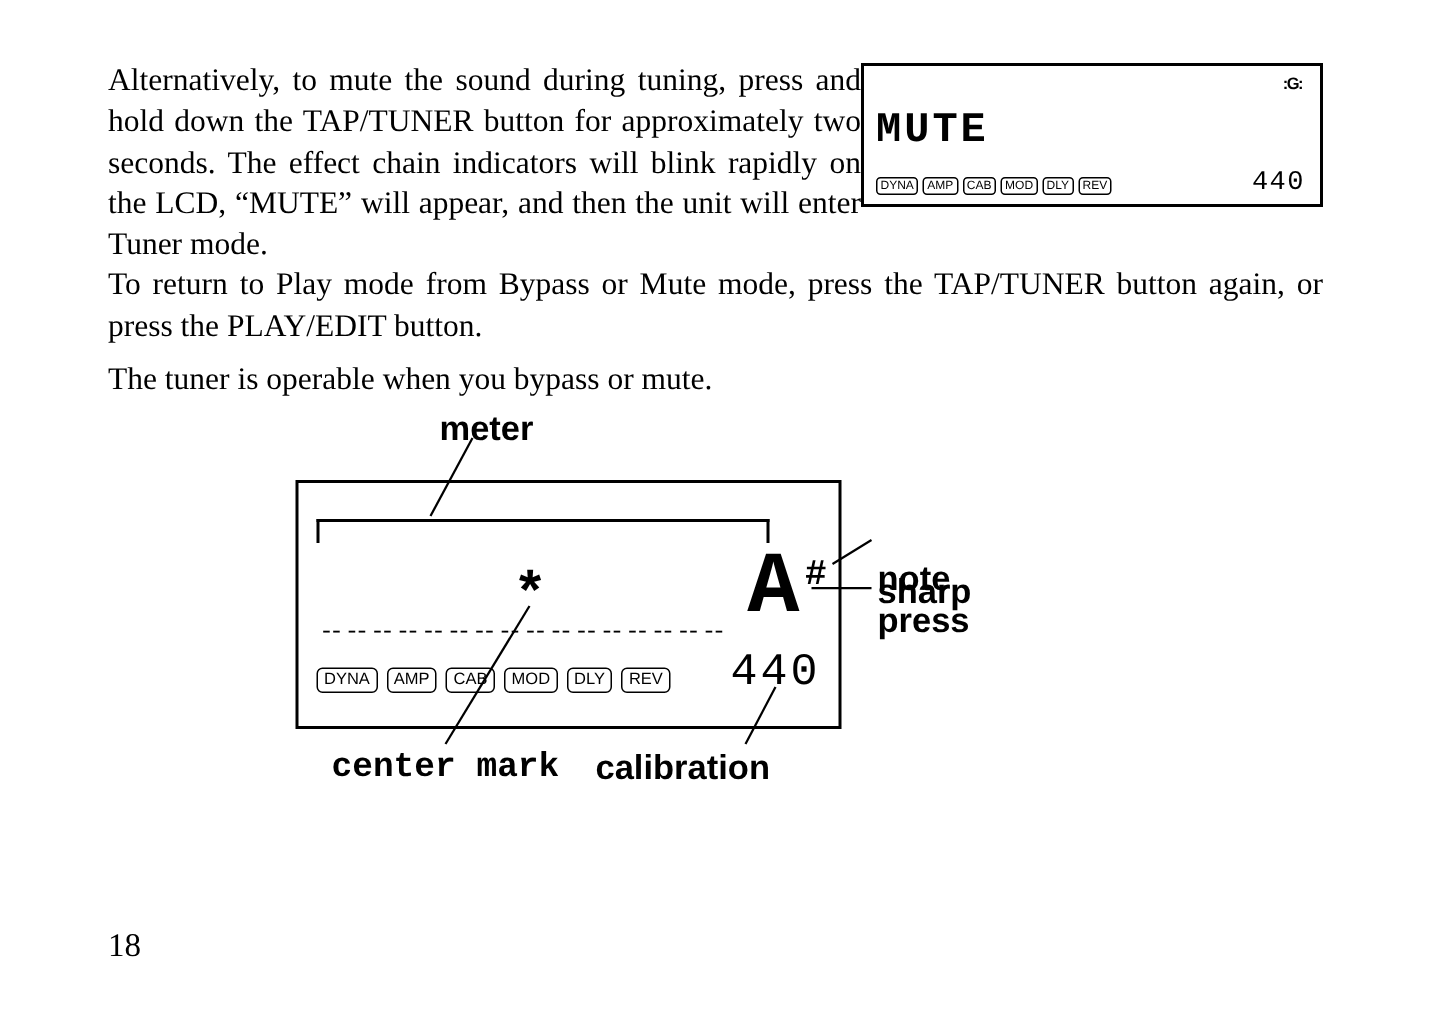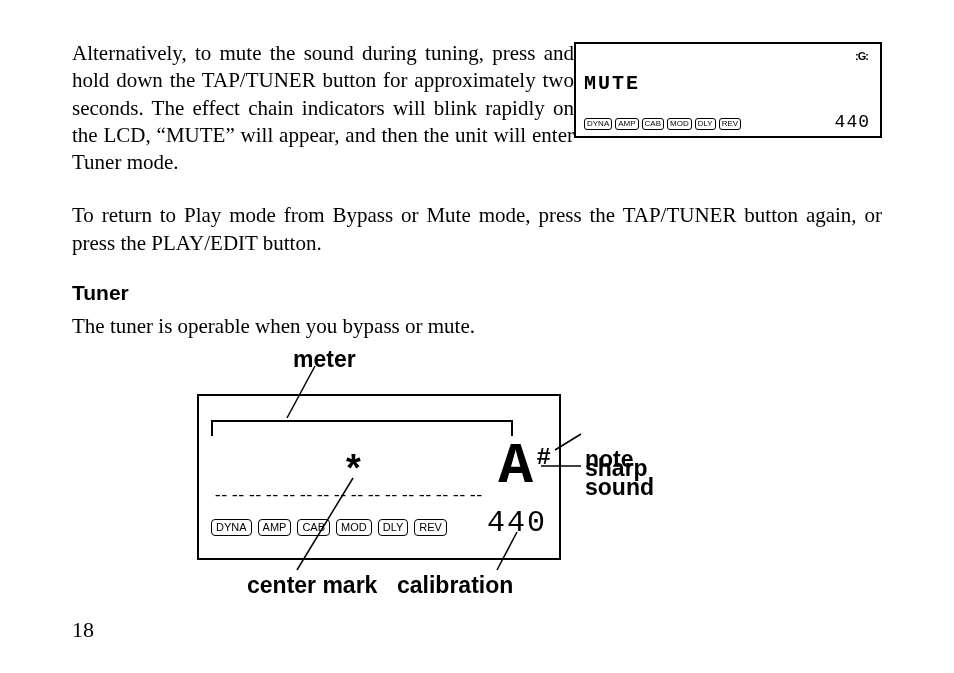--- a/index.html
+++ b/index.html
@@ -45,21 +45,21 @@
     font-family: Arial, sans-serif;
     font-size: 11px;
     font-weight: bold;
     letter-spacing: -1px;
   }
   .mute-lcd .mute-text {
     position: absolute;
     left: 8px;
     top: 28px;
     font-family: "Courier New", monospace;
-    font-size: 20px;
+    font-size: 28px;
     letter-spacing: 2px;
     font-weight: bold;
   }
   .mute-lcd .chips-row {
     position: absolute;
     left: 8px;
     bottom: 6px;
     display: flex;
     gap: 3px;
     align-items: center;
@@ -78,21 +78,20 @@
     right: 10px;
     bottom: 4px;
     font-family: "Courier New", monospace;
     font-size: 18px;
     letter-spacing: 1px;
   }
   .para2 {
     font-size: 21px;
     line-height: 1.3;
     text-align: justify;
-    margin-top: 26px;
   }
   .h-tuner {
     font-family: Arial, Helvetica, sans-serif;
     font-weight: bold;
     font-size: 21px;
     margin-top: 24px;
   }
   .para3 {
     font-size: 21px;
     line-height: 1.3;
@@ -225,30 +224,29 @@
         <span class="chip">MOD</span>
         <span class="chip">DLY</span>
         <span class="chip">REV</span>
       </div>
       <div class="cal">440</div>
     </div>
   </div>
 
   <div class="para2">To return to Play mode from Bypass or Mute mode, press the TAP/TUNER button again, or press the PLAY/EDIT button.</div>
 
-  <div class="h-tuner">Tuner</div>
   <div class="para3">The tuner is operable when you bypass or mute.</div>
 
   <div class="diagram-area">
 
     <div class="label" style="left:96px; top:-8px;">meter</div>
     <div class="label" style="left:388px; top:70px;margin-top:31px;">sharp</div>
     <div class="label" style="left:388px; top:92px;">note</div>
-    <div class="label" style="left:388px; top:120px;">sound</div>
-    <div class="label" style="left:50px; top:218px;">center mark</div>
+    <div class="label" style="left:388px; top:120px;">press</div>
+    <div class="label" style="left:24px; top:218px;font-family:Liberation Mono, monospace;">center mark</div>
     <div class="label" style="left:200px; top:218px;">calibration</div>
 
     <div class="big-lcd">
       <div class="meter-bracket"></div>
       <div class="center-mark">*</div>
       <div class="meter-segments">
         <span class="seg">--</span><span class="seg">--</span><span class="seg">--</span><span class="seg">--</span><span class="seg">--</span><span class="seg">--</span><span class="seg">--</span><span class="seg">--</span><span class="seg">--</span><span class="seg">--</span><span class="seg">--</span><span class="seg">--</span><span class="seg">--</span><span class="seg">--</span><span class="seg">--</span><span class="seg">--</span>
       </div>
       <div class="note-name">A</div>
       <div class="sharp-sym">#</div>

